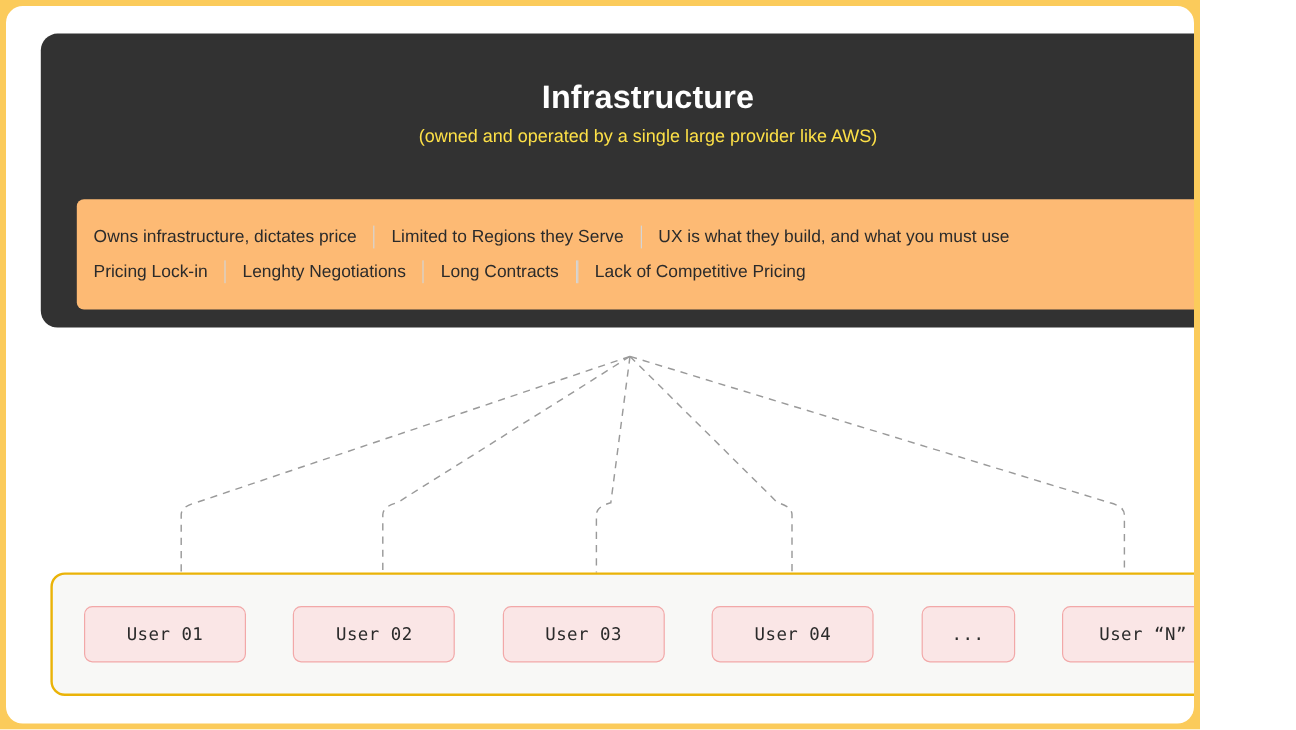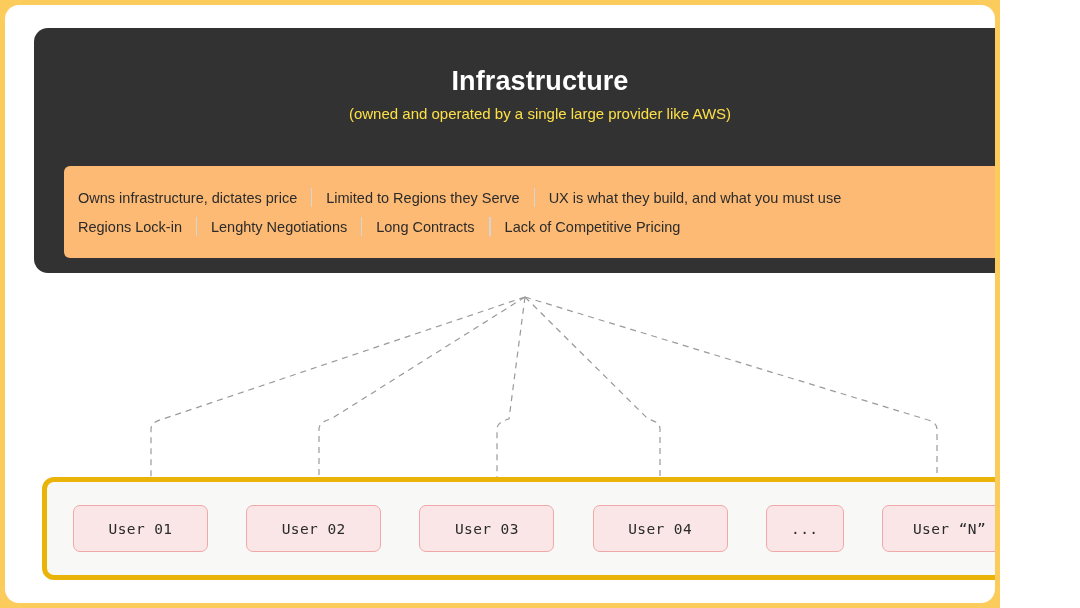--- a/index.html
+++ b/index.html
@@ -108,21 +108,21 @@
   }
 
   
   #users-container {
     position: absolute;
     left: 37px;
     top: 472px;
     width: 1006px;
     height: 103px;
     background: #f8f8f6;
-    border: 5px solid #eab308;
+    border: 2px solid #eab308;
     border-radius: 12px;
   }
 
   #users-row {
     position: absolute;
     left: 0;
     top: 0;
     width: 100%;
     height: 100%;
     display: flex;
@@ -164,21 +164,21 @@
 
         <div class="attr-row">
           <span class="attr-item">Owns infrastructure, dictates price</span>
           <span class="attr-sep"></span>
           <span class="attr-item">Limited to Regions they Serve</span>
           <span class="attr-sep"></span>
           <span class="attr-item">UX is what they build, and what you must use</span>
         </div>
 
         <div class="attr-row">
-          <span class="attr-item">Regions Lock-in</span>
+          <span class="attr-item">Pricing Lock-in</span>
           <span class="attr-sep"></span>
           <span class="attr-item">Lenghty Negotiations</span>
           <span class="attr-sep"></span>
           <span class="attr-item">Long Contracts</span>
           <span class="attr-sep"></span>
           <span class="attr-sep"></span>
           <span class="attr-item">Lack of Competitive Pricing</span>
         </div>
 
       </div>

